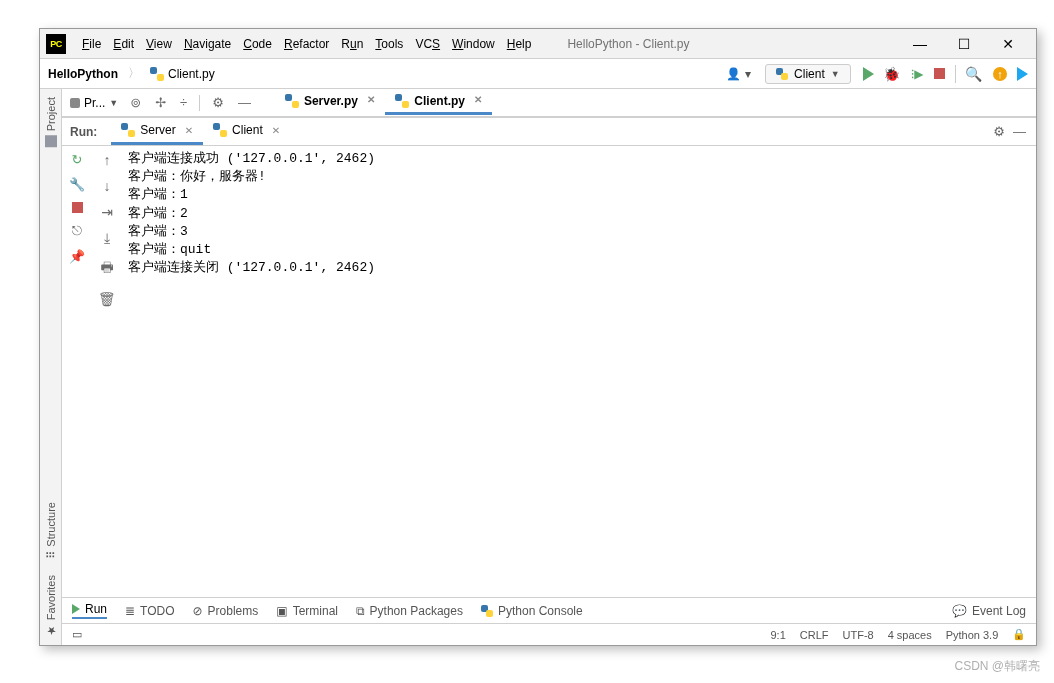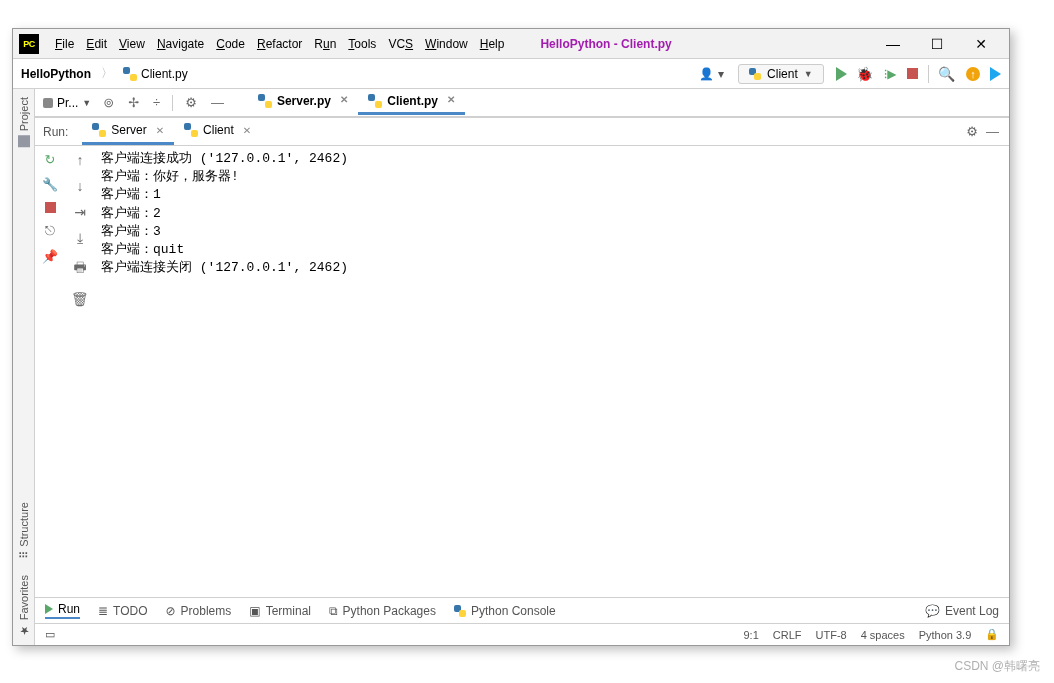--- a/index.html
+++ b/index.html
@@ -1,23 +1,23 @@
 <!DOCTYPE html>
 <html><head>
 <meta charset="utf-8">
 <style>
   * { box-sizing: border-box; margin: 0; padding: 0; }
   body { font-family: "Segoe UI", Arial, sans-serif; font-size: 12px; background: #fff; color: #000; width: 1054px; height: 683px; position: relative; overflow: hidden; }
-  .outer-shadow { position: absolute; top: 28px; left: 12px; width: 998px; height: 618px; border: 1px solid #999; box-shadow: 4px 4px 10px rgba(0,0,0,0.25); background:#fff; display:flex; flex-direction:column; }
+  .outer-shadow { position: absolute; top: 28px; left: 39px; width: 998px; height: 618px; border: 1px solid #999; box-shadow: 4px 4px 10px rgba(0,0,0,0.25); background:#fff; display:flex; flex-direction:column; }
   .titlebar { height: 30px; background: #f2f2f2; border-bottom: 1px solid #d0d0d0; display:flex; align-items:center; padding: 0 6px; gap: 10px; }
   .pc-icon { width:20px; height:20px; background:#000; color:#ff0; font-size:9px; font-weight:bold; display:flex; align-items:center; justify-content:center; letter-spacing:-0.5px; }
   .menubar { display:flex; }
   .menubar span { padding:2px 6px; cursor:pointer; }
   .menubar span u { text-decoration:underline; }
-  .title-text { margin-left: 20px; color:#a21caf;font-weight:bold; }
+  .title-text { margin-left: 20px; color:#737373; }
   .wincontrols { margin-left:auto; display:flex; gap: 0; }
   .wincontrols div { width:44px; height:28px; display:flex; align-items:center; justify-content:center; font-size:14px; cursor:pointer; }
   .toolbar { height: 30px; border-bottom: 1px solid #d0d0d0; display:flex; align-items:center; padding: 0 8px; gap:6px; }
   .crumb-root { font-weight:bold; }
   .crumb-sep { color:#aaa; padding:0 4px; }
   .pyfile { display:inline-flex; align-items:center; gap:4px; }
   .py-logo { width:14px; height:14px; position:relative; }
   .py-logo::before, .py-logo::after { content:''; position:absolute; width:7px; height:7px; border-radius:2px;}
   .py-logo::before { background:#3776ab; top:0; left:0;}
   .py-logo::after { background:#ffd43b; bottom:0; right:0;}
@@ -40,21 +40,21 @@
   .main-col { flex:1; display:flex; flex-direction:column; min-width:0;}
   .projbar { height:28px; border-bottom:1px solid #d0d0d0; display:flex; align-items:center; padding:0 8px; gap:10px;}
   .projbar .lbl { display:flex; align-items:center; gap:4px;}
   .projbar .tabs { display:flex; margin-left:12px;}
   .projbar .tabs .tab { padding:4px 10px; border-bottom:3px solid transparent; display:flex; gap:5px; cursor:pointer;font-weight:bold;}
   .projbar .tabs .tab.active { border-bottom-color:#4a88c7; background:#fff;}
   .close-x { color:#888; font-size:10px; padding-left:4px;}
   .icon-btn { color:#6a6a6a; padding:0 2px; cursor:pointer; font-size:13px;}
   .run-panel { flex:1; display:flex; flex-direction:column; border-top:1px solid #d0d0d0; min-height:0;}
   .run-header { height:28px; display:flex; align-items:center; border-bottom:1px solid #d0d0d0; padding:0 8px; gap:4px;}
-  .run-header .rlabel { color:#555; padding-right:10px;}
+  .run-header .rlabel { color:#555; padding-right:10px;font-weight:bold;}
   .run-tabs { display:flex; height:100%;}
   .run-tab { padding:5px 10px; display:flex; align-items:center; gap:5px; border-bottom:3px solid transparent; cursor:pointer;}
   .run-tab.active { border-bottom-color:#4a88c7; }
   .run-content { flex:1; display:flex; min-height:0;}
   .run-gutter { width:30px; display:flex; flex-direction:column; align-items:center; padding-top:6px; gap:10px;}
   .gutter-run{ color:#59a869; font-size:13px;}
   .gutter-stop{ width:11px;height:11px;background:#c75450;}
   .run-gutter2 { width:30px; display:flex; flex-direction:column; align-items:center; padding-top:6px; gap:10px; color:#6b6b6b; font-size:14px;}
   .console { flex:1; font-family:"Consolas","Courier New",monospace; font-size:13px; padding:4px 6px; white-space:pre; overflow:auto; line-height:1.4;}
   .console .path { color:#1a3e8c;}

